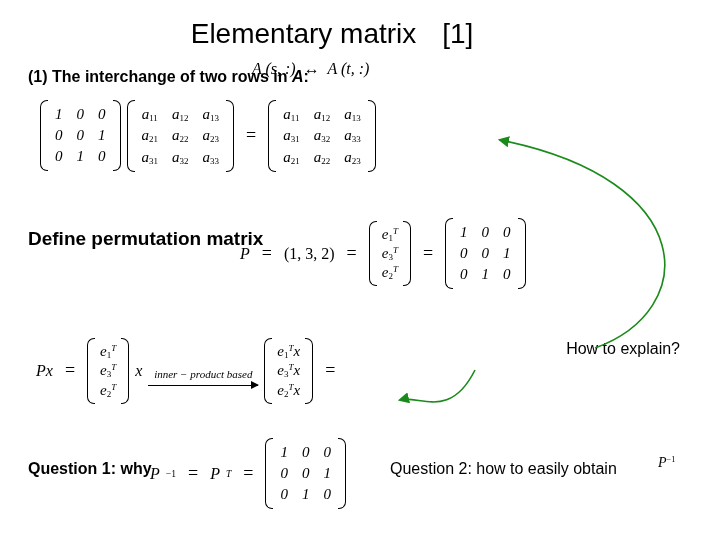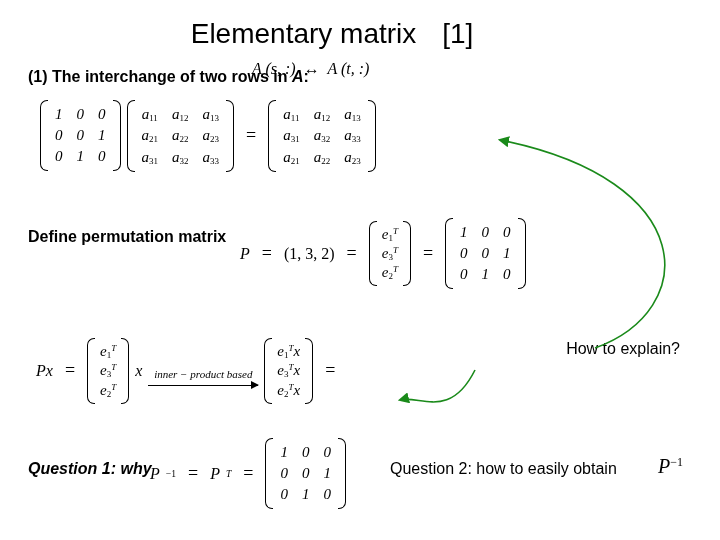--- a/index.html
+++ b/index.html
@@ -30,37 +30,36 @@
     top: 68px;
     left: 28px;
     font-size: 16px;
     font-weight: 700;
   }
   .line1 .ital { font-style: italic; }
   .line-def {
     position: absolute;
     top: 228px;
     left: 28px;
-    font-size: 16px;
+    font-size: 19px;
     font-weight: 700;
   }
   .howto {
     position: absolute;
     top: 340px;
     right: 40px;
     font-size: 16px;
     font-weight: 400;
   }
   .q1 {
     position: absolute;
     top: 460px;
     left: 28px;
     font-size: 16px;
     font-weight: 700;
-    font-style: italic;
   }
   .q2 {
     position: absolute;
     top: 460px;
     left: 390px;
     font-size: 16px;
     font-weight: 400;
   }
   
   .math {
@@ -128,21 +127,21 @@
     border-left: 8px solid #000;
     border-top: 4px solid transparent;
     border-bottom: 4px solid transparent;
   }
   
   #m-swap { position: absolute; top: 60px; left: 252px; font-size: 16px; }
   #m-big  { position: absolute; top: 100px; left: 40px; }
   #m-Pdef { position: absolute; top: 218px; left: 240px; }
   #m-Px   { position: absolute; top: 338px; left: 36px; }
   #m-Pinv { position: absolute; top: 438px; left: 150px; }
-  #m-Pinv2{ position: absolute; top: 455px; left: 658px; font-size: 20px; }
+  #m-Pinv2{ position: absolute; top: 455px; left: 658px; font-size: 14px; }
 
   svg.overlay {
     position: absolute;
     top: 0; left: 0;
     pointer-events: none;
   }
 </style>
 </head>
 <body>
 

